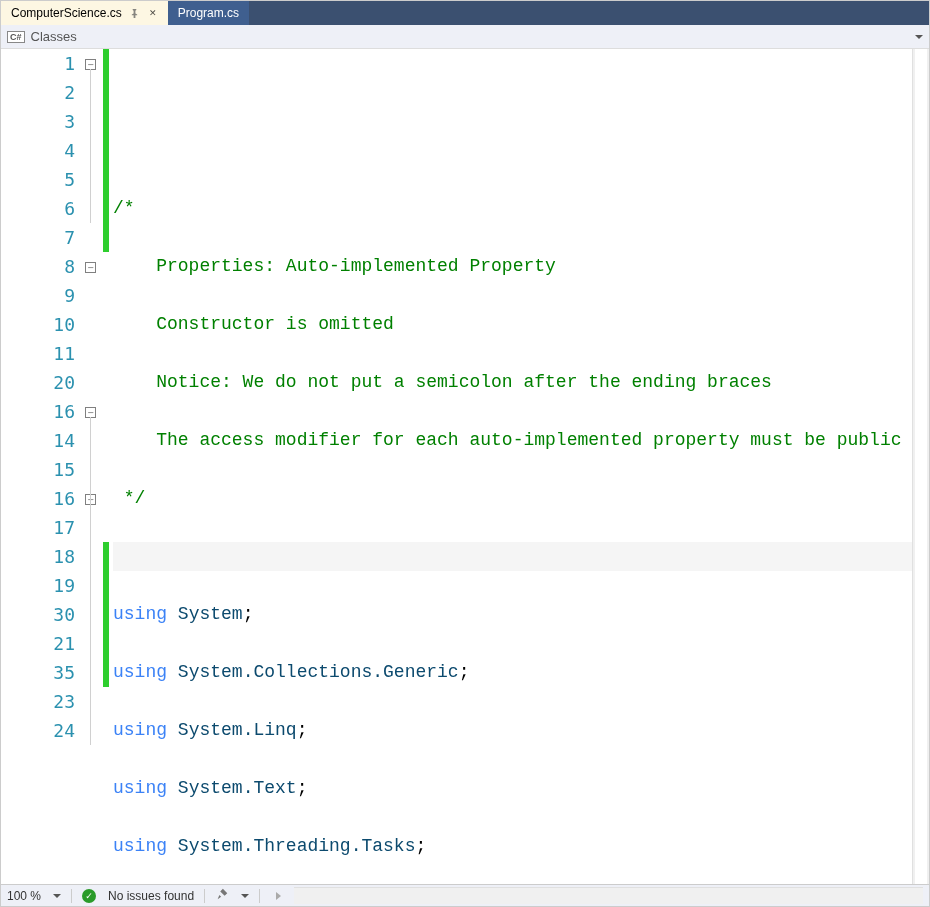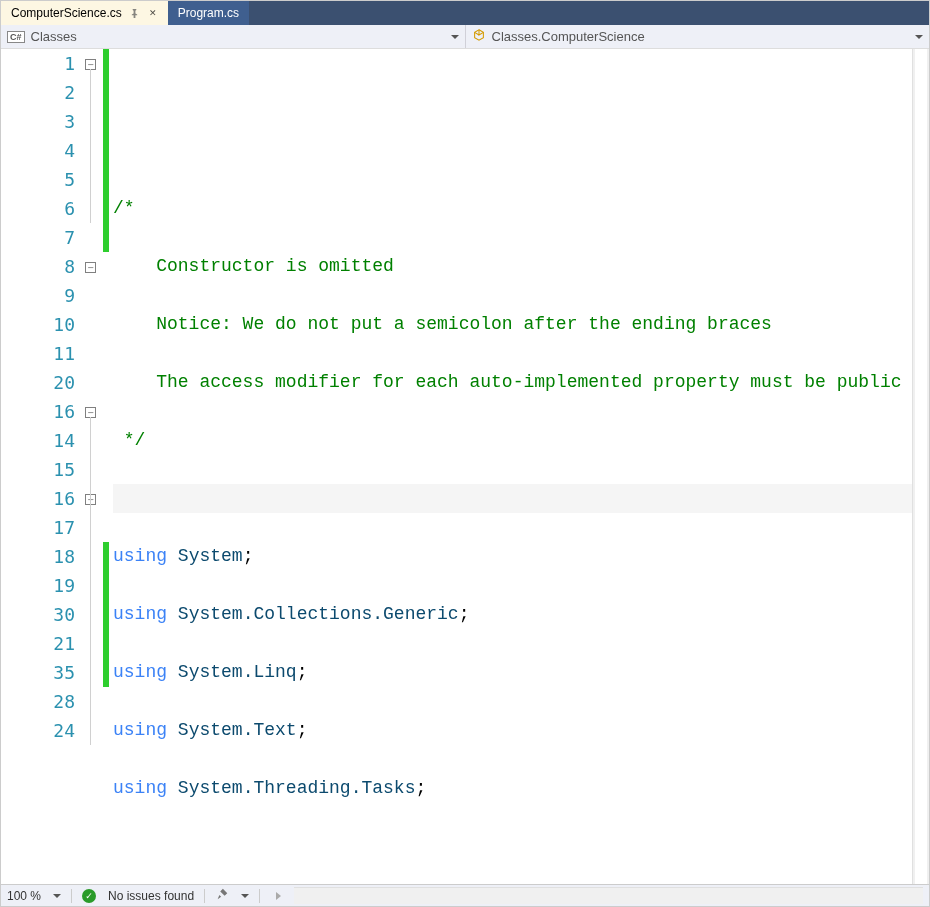--- a/index.html
+++ b/index.html
@@ -60,28 +60,20 @@
     <span>Program.cs</span>
   </div>
 </div>
 
 <div class="navbar">
   <div class="navcell">
     <span class="badge">C#</span>
     <span>Classes</span>
     <span class="dropdown-arrow"></span>
   </div>
-  <div class="navcell">
-    <span class="navicon-class"><svg viewBox="0 0 16 16">
-          <path d="M8 2l5 3v6l-5 3-5-3V5z" fill="none" stroke="#d49b00" stroke-width="1.2"></path>
-          <path d="M8 2v6l5-3M8 8l-5-3" fill="none" stroke="#d49b00" stroke-width="1.2"></path>
-        </svg></span>
-    <span>Classes.ComputerScience</span>
-    <span class="dropdown-arrow"></span>
-  </div>
 </div>
 
 <div class="editor">
   <div class="margin-strip"></div>
   <div class="gutter">
     <div>1</div>
     <div>2</div>
     <div>3</div>
     <div>4</div>
     <div>5</div>
@@ -95,39 +87,40 @@
     <div>16</div>
     <div>14</div>
     <div>15</div>
     <div>16</div>
     <div>17</div>
     <div>18</div>
     <div>19</div>
     <div>30</div>
     <div>21</div>
     <div>35</div>
-    <div>28</div>
+    <div>23</div>
     <div>24</div>
   </div>
   <div class="fold-col">
     <div style="height:29px"><span class="fold-box"></span></div>
     <div class="fold-line" style="top:20px;height:154px"></div>
     <div style="height:174px"></div>
     <div style="height:29px"><span class="fold-box"></span></div>
     <div style="height:116px"></div>
     <div style="height:29px"><span class="fold-box"></span></div>
     <div class="fold-line" style="top:368px;height:328px"></div>
     <div style="height:58px"></div>
     <div style="height:29px"><span class="fold-box"></span></div>
   </div>
   <div class="code">
     <div class="change-bar" style="top:0;height:203px"></div>
     <div class="change-bar" style="top:493px;height:145px"></div>
     <div class="code-lines">
 <div><span class="c-comment">/*</span></div>
+<div><span class="c-comment">    Properties: Auto-implemented Property</span></div>
 <div><span class="c-comment">    Constructor is omitted</span></div>
 <div><span class="c-comment">    Notice: We do not put a semicolon after the ending braces</span></div>
 <div><span class="c-comment">    The access modifier for each auto-implemented property must be public</span></div>
 <div><span class="c-comment"> */</span></div>
 <div class="cursor-line"> </div>
 <div><span class="c-key">using</span> <span class="c-ns">System</span><span class="c-text">;</span></div>
 <div><span class="c-key">using</span> <span class="c-ns">System.Collections.Generic</span><span class="c-text">;</span></div>
 <div><span class="c-key">using</span> <span class="c-ns">System.Linq</span><span class="c-text">;</span></div>
 <div><span class="c-key">using</span> <span class="c-ns">System.Text</span><span class="c-text">;</span></div>
 <div><span class="c-key">using</span> <span class="c-ns">System.Threading.Tasks</span><span class="c-text">;</span></div>

